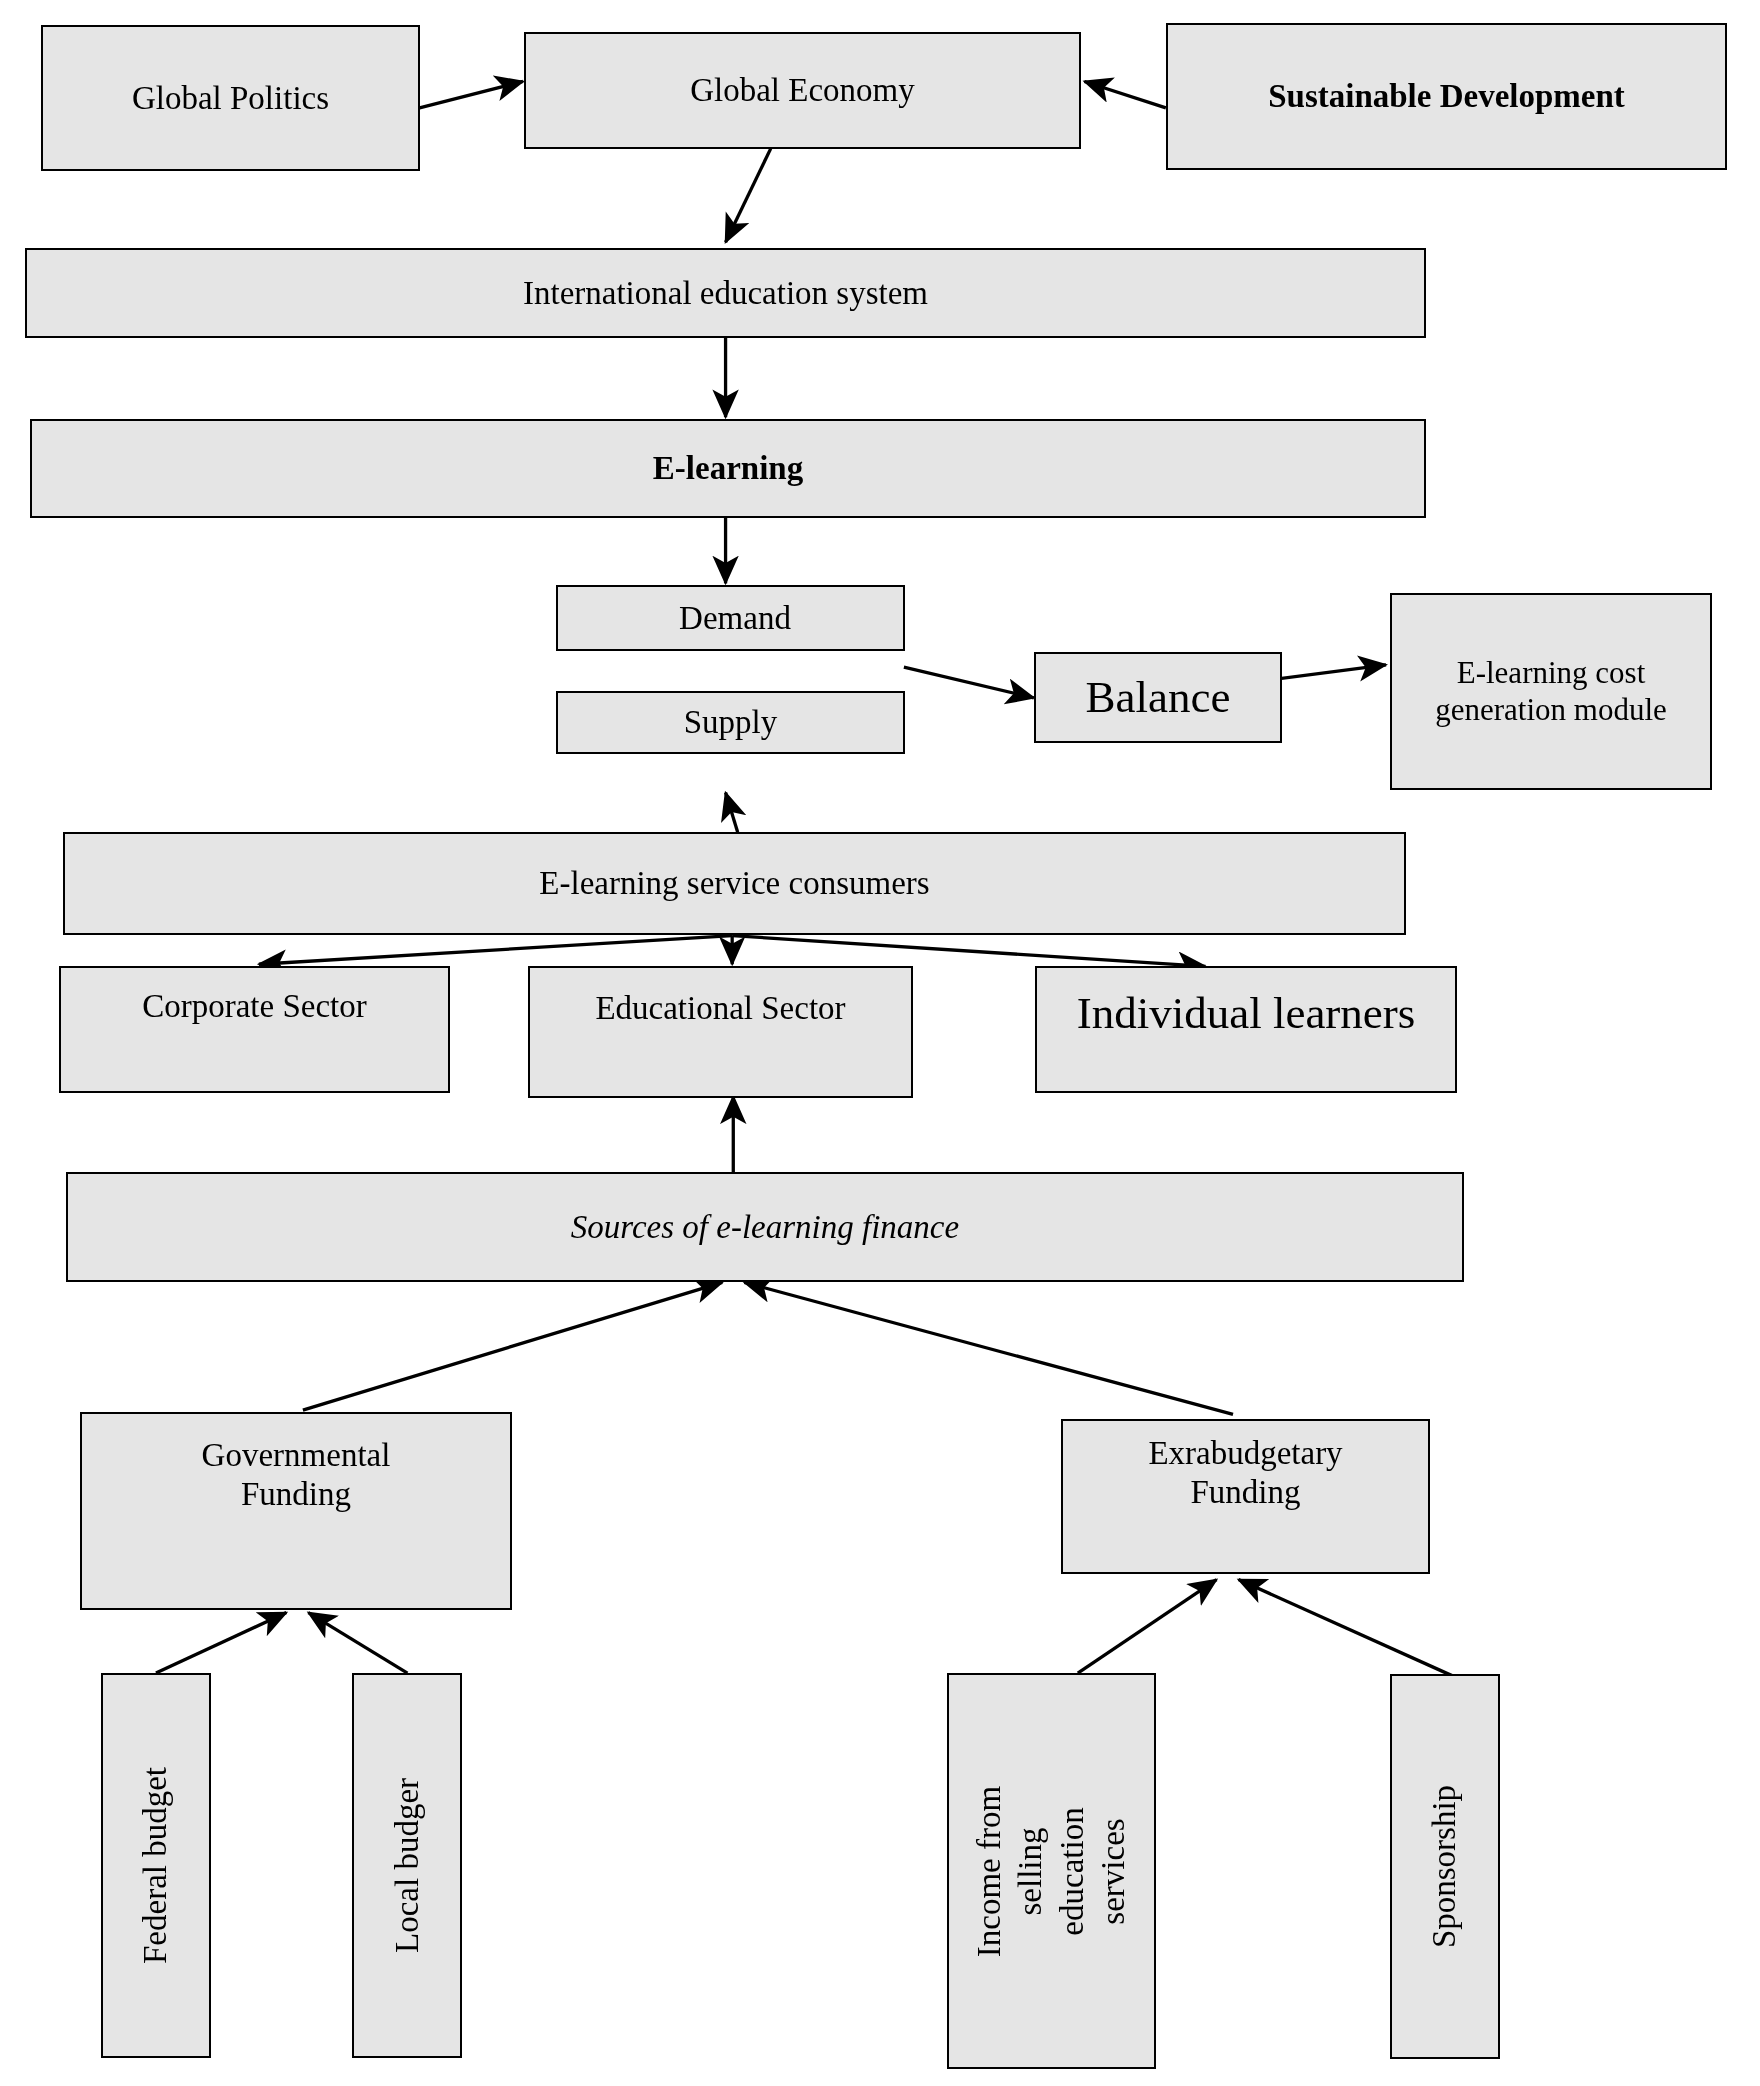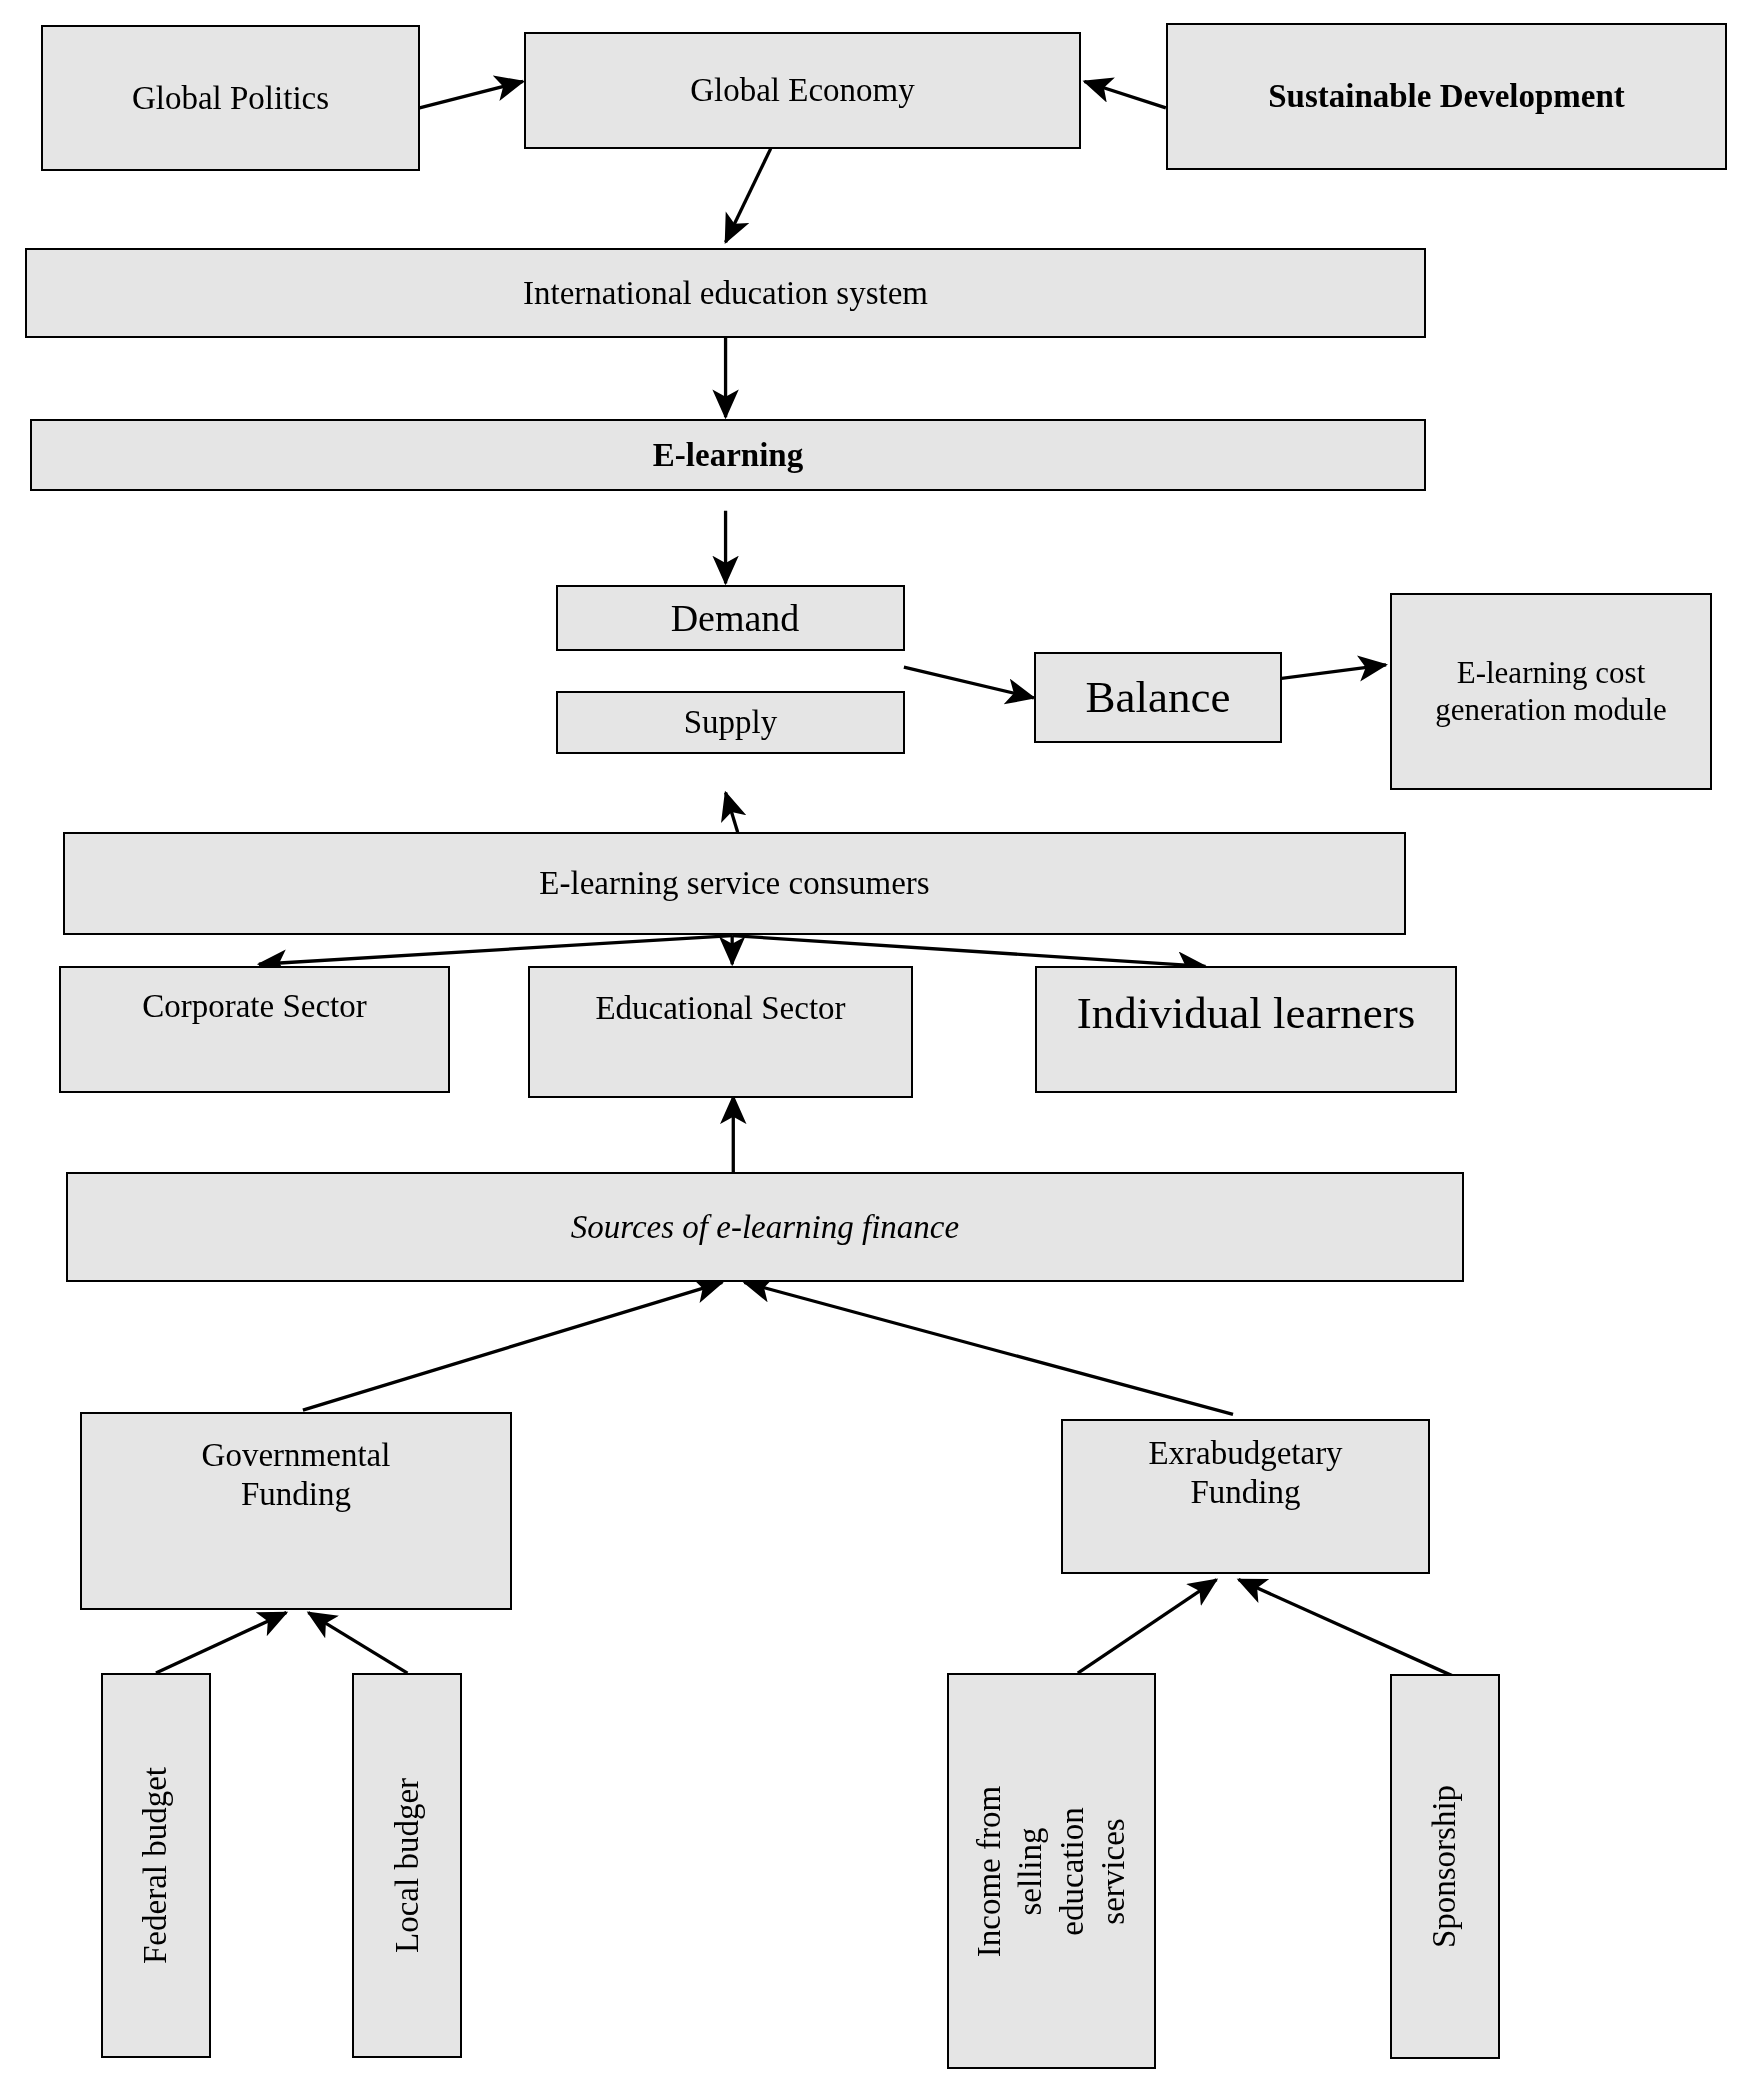--- a/index.html
+++ b/index.html
@@ -112,25 +112,25 @@
   </div>
 
   <div class="node bold" style="left:1166px; top:23px; width:561px; height:147px; font-size:33px;align-items:center;">
     <span class="lbl">Sustainable Development</span>
   </div>
 
   <div class="node" style="left:25px; top:248px; width:1401px; height:90px; font-size:33px;">
     <span class="lbl">International education system</span>
   </div>
 
-  <div class="node bold" style="left:30px; top:419px; width:1396px; height:72px; font-size:33px;">
+  <div class="node bold" style="left:30px; top:419px; width:1396px; height:99px; font-size:33px;">
     <span class="lbl">E-learning</span>
   </div>
 
-  <div class="node" style="left:556px; top:585px; width:349px; height:66px; font-size:38px;padding-left:9px;">
+  <div class="node" style="left:556px; top:585px; width:349px; height:66px; font-size:33px;padding-left:9px;">
     <span class="lbl">Demand</span>
   </div>
 
   <div class="node" style="left:556px; top:691px; width:349px; height:63px; font-size:33px;">
     <span class="lbl">Supply</span>
   </div>
 
   <div class="node" style="left:1034px; top:652px; width:248px; height:91px; font-size:45px;">
     <span class="lbl">Balance</span>
   </div>

